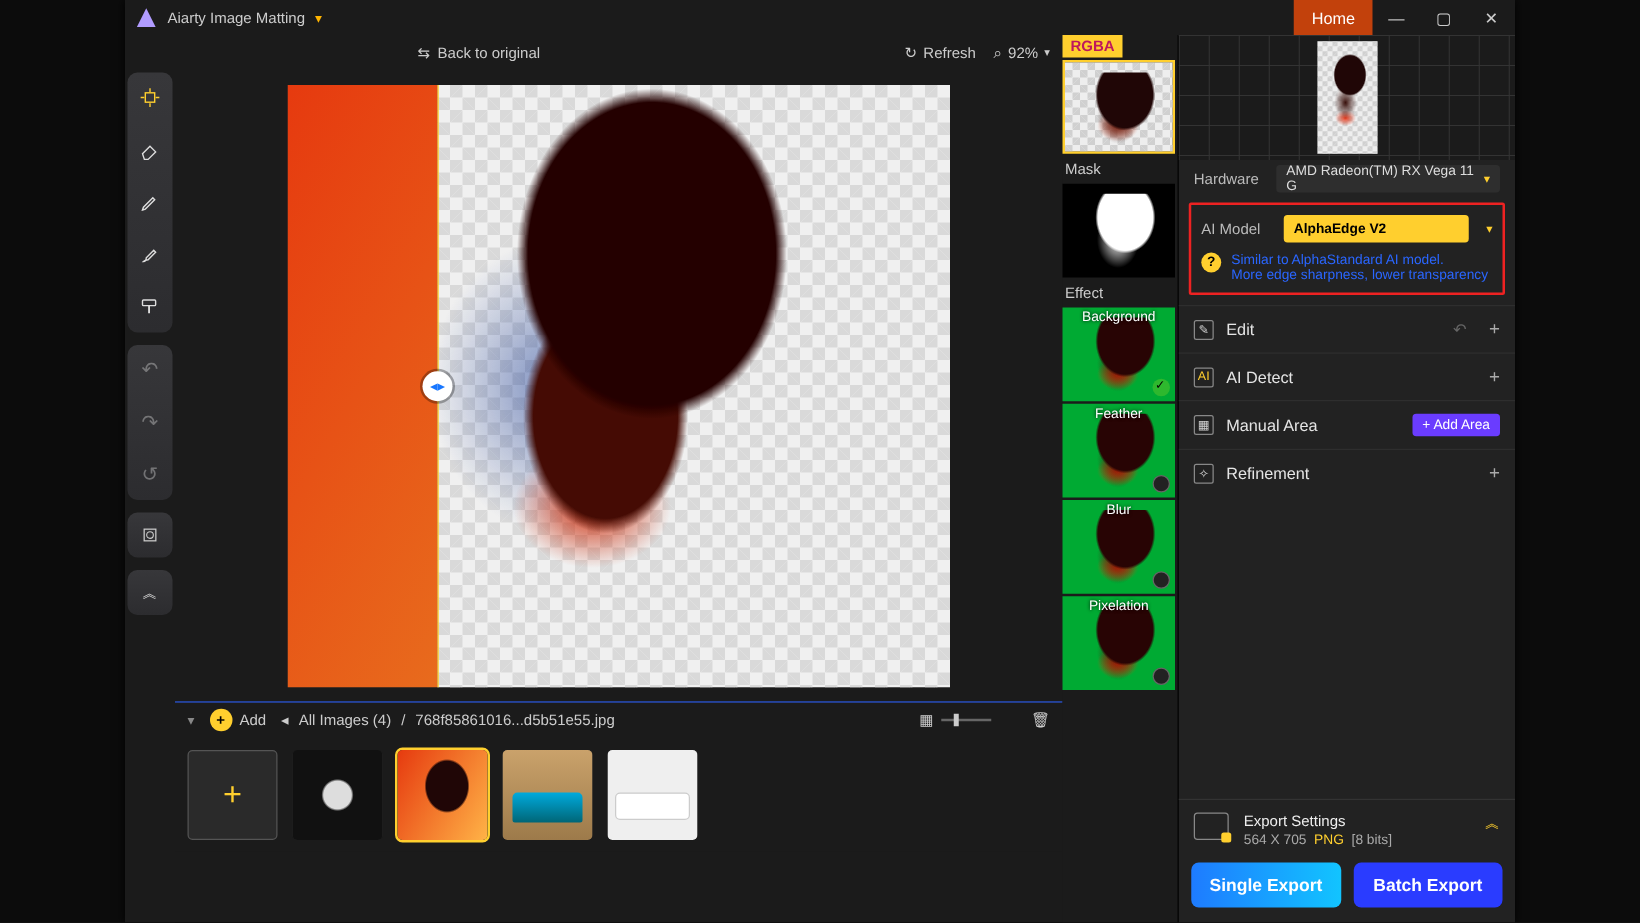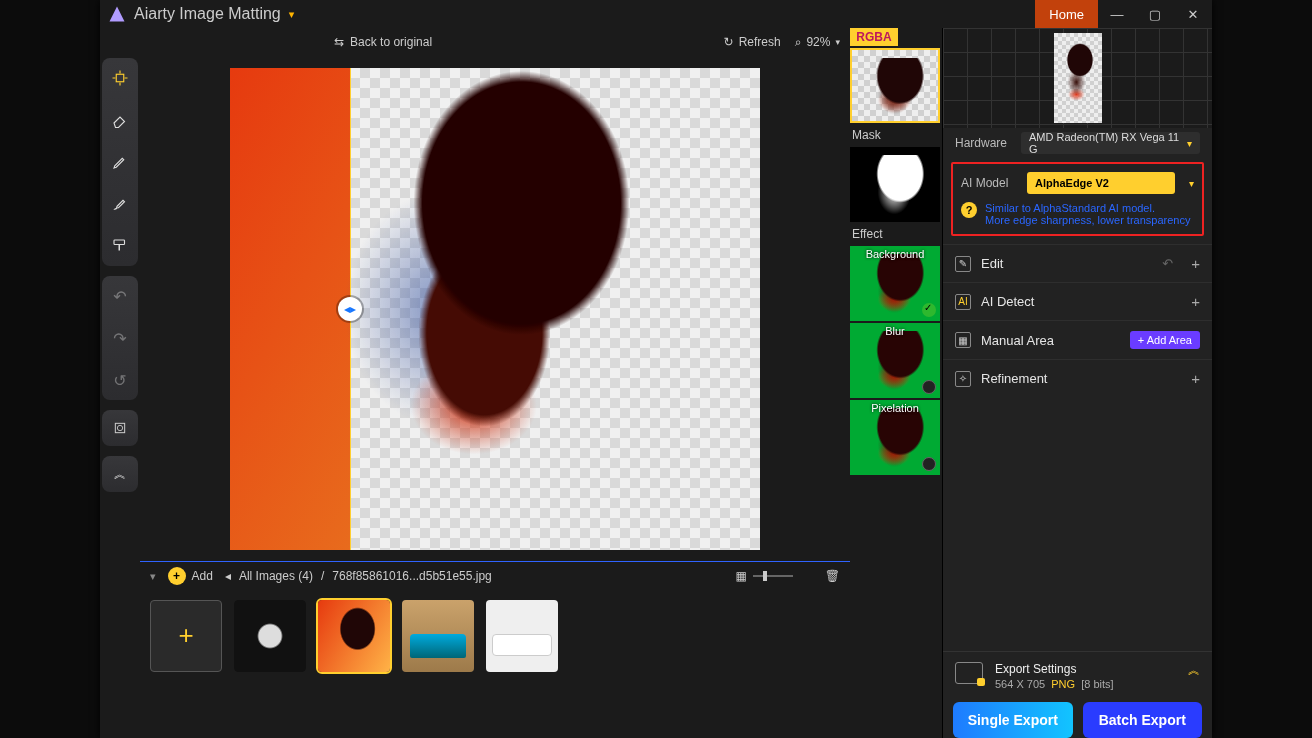--- a/index.html
+++ b/index.html
@@ -4,21 +4,21 @@
 <style>
   * { box-sizing: border-box; margin: 0; padding: 0; font-family: -apple-system, "Segoe UI", Arial, sans-serif; }
   body { background: #0c0c0c; width: 1312px; height: 738px; overflow: hidden; color: #ccc; font-size: 13px; }
 
   .outer { width: 1312px; height: 738px; background: #0c0c0c; display: flex; align-items: center; justify-content: center; }
   .window { width: 1112px; height: 738px; background: #1b1b1b; display: flex; flex-direction: column; box-shadow: 0 0 8px #000; }
 
   
   .titlebar { height: 28px; display: flex; align-items: center; padding: 0 0 0 8px; background: #1b1b1b; position: relative; }
   .titlebar .logo { width: 18px; height: 18px; margin-right: 8px; }
-  .titlebar .appname { color: #ccc; font-size: 16px; flex: 0 0 auto; }
+  .titlebar .appname { color: #ccc; font-size: 12px; flex: 0 0 auto; }
   .titlebar .chev { margin-left: 8px; color: #ffb400; font-size: 11px; }
   .titlebar .spacer { flex: 1; }
   .titlebar .home { background: #c2410c; color: #fff; padding: 0 14px; height: 28px; display: flex; align-items: center; font-size: 13px; }
   .titlebar .winbtn { width: 38px; height: 28px; display: flex; align-items: center; justify-content: center; color: #ccc; font-size: 13px; }
 
   
   .main { flex: 1; display: flex; min-height: 0; }
 
   
   .tools { width: 40px; background: #1b1b1b; display: flex; flex-direction: column; align-items: center; padding-top: 30px; gap: 2px; }
@@ -140,21 +140,21 @@
   .addarea { background:#6a3cff; color:#fff; font-size:11px; padding:3px 8px; border-radius:3px;}
 
   .right .grow { flex:1; }
   .export { border-top:1px solid #333; padding:10px 12px 4px 12px; display:flex; align-items:flex-start; gap:12px;}
   .export .monico { width:28px; height:22px; border:1px solid #888; border-radius:3px; position:relative;}
   .export .monico::after { content:""; position:absolute; right:-3px; bottom:-3px; width:8px; height:8px; background:#ffcf2e; border-radius:2px;}
   .export .info .t1 { font-size:12px; color:#eee;}
   .export .info .t2 { font-size:11px; color:#aaa; margin-top:2px;}
   .export .info .t2 .pn { color:#ffcf2e;}
   .export .expand { margin-left:auto; color:#ffcf2e; font-size:12px;}
-  .exportbtns { display:flex; gap:10px; padding:8px 10px 0 10px;}
+  .exportbtns { display:flex; gap:10px; padding:8px 10px 12px 10px;}
   .exportbtns .btn { flex:1; height:36px; border-radius:6px; display:flex; align-items:center; justify-content:center; font-size:14px; font-weight:600; color:#fff; cursor:pointer;}
   .exportbtns .btn.single { background:linear-gradient(90deg,#1e7bff,#12c4ff);}
   .exportbtns .btn.batch { background:#2a3cff;}
 
   
   .footer { height:120px; background:#1b1b1b; border-top:1px solid #2f63ff; display:flex; flex-direction:column;}
   .footbar { display:flex; align-items:center; height:28px; padding:0 10px; gap:12px; font-size:12px; color:#ccc;}
   .footbar .addlbl { display:flex; align-items:center; gap:6px;}
   .footbar .addlbl .circ { width:18px; height:18px; border-radius:50%; background:#ffcf2e; color:#000; display:flex; align-items:center; justify-content:center; font-weight:bold;}
   .footbar .chevd { color:#888; font-size:11px;}
@@ -326,20 +326,25 @@
             <div class="sil"></div>
           </div>
         <div class="sectitle">Effect</div>
         <div class="thumb effect">
             <div class="sil"></div>
             <div class="label">Background</div>
             <div class="dot active"></div>
           </div>
         <div class="thumb effect">
             <div class="sil"></div>
+            <div class="label">Feather</div>
+            <div class="dot"></div>
+          </div>
+        <div class="thumb effect">
+            <div class="sil"></div>
             <div class="label">Blur</div>
             <div class="dot"></div>
           </div>
         <div class="thumb effect">
             <div class="sil"></div>
             <div class="label">Pixelation</div>
             <div class="dot"></div>
           </div>
       </div>
 

